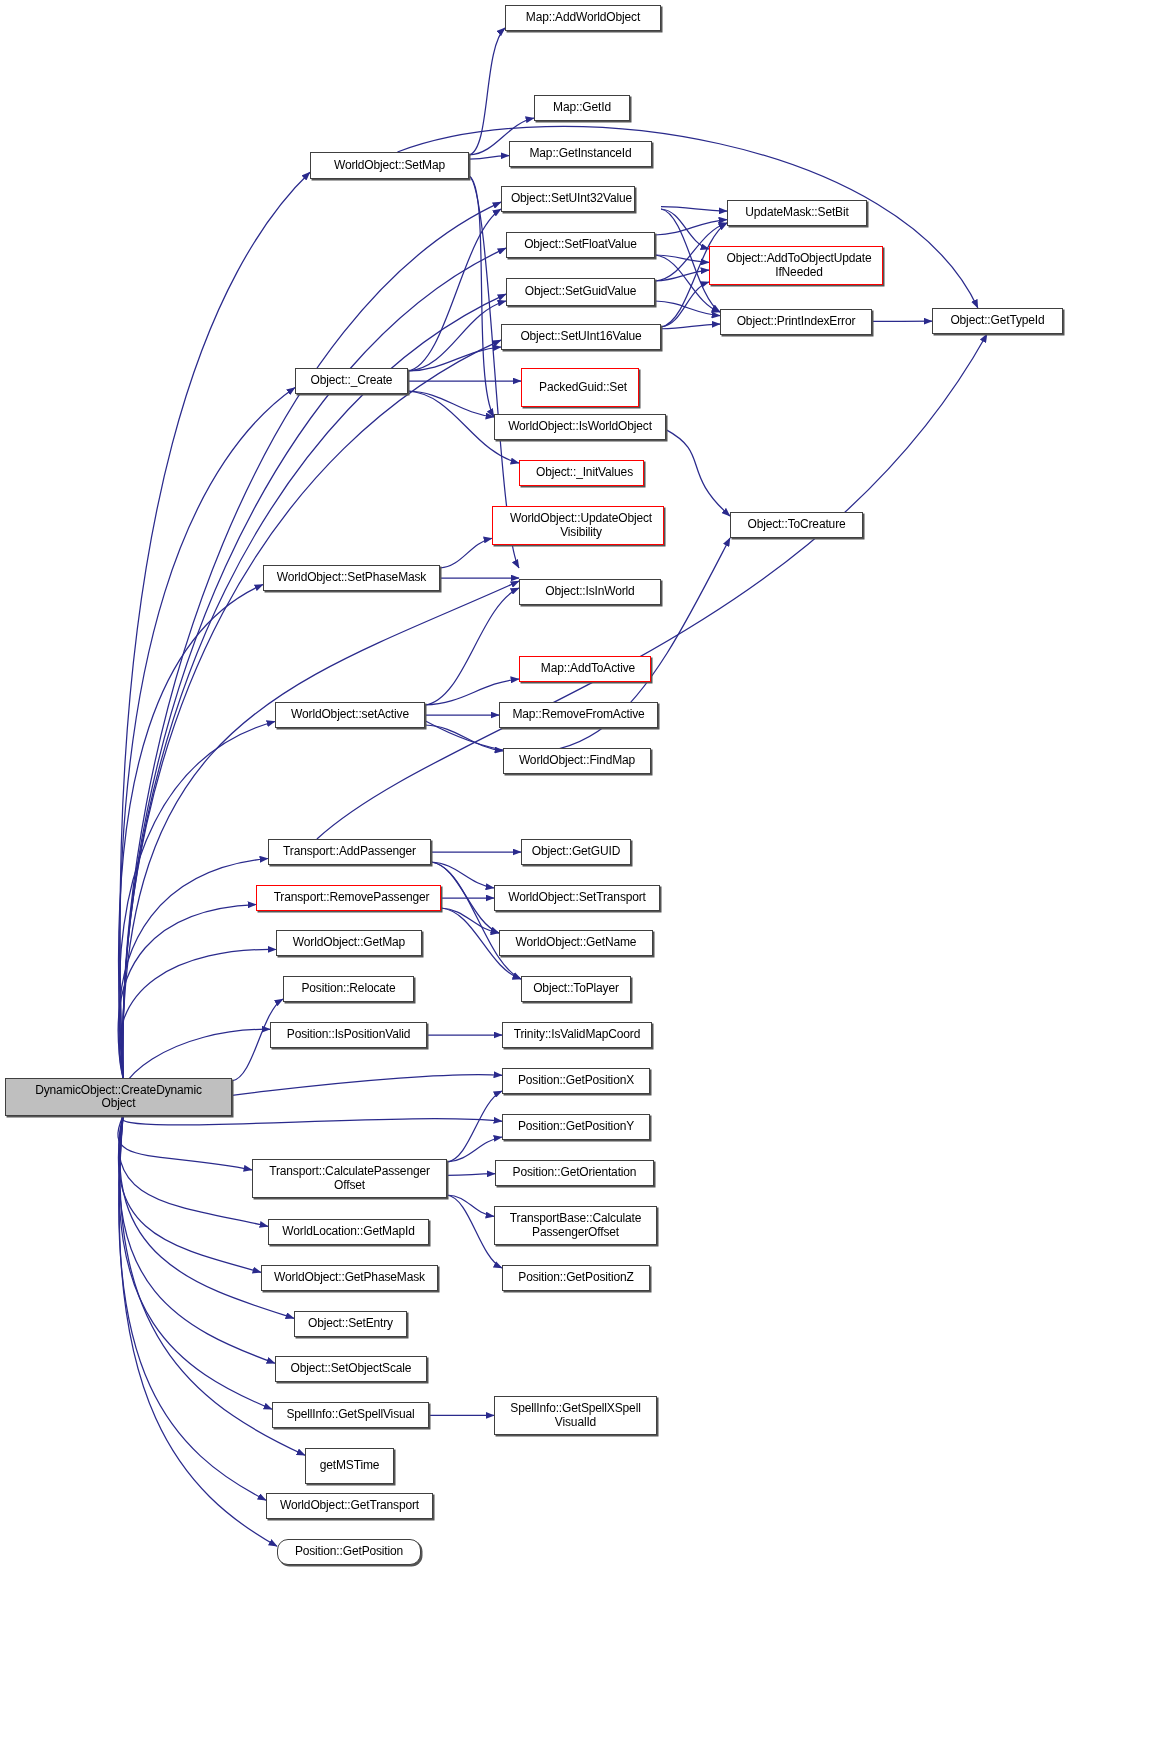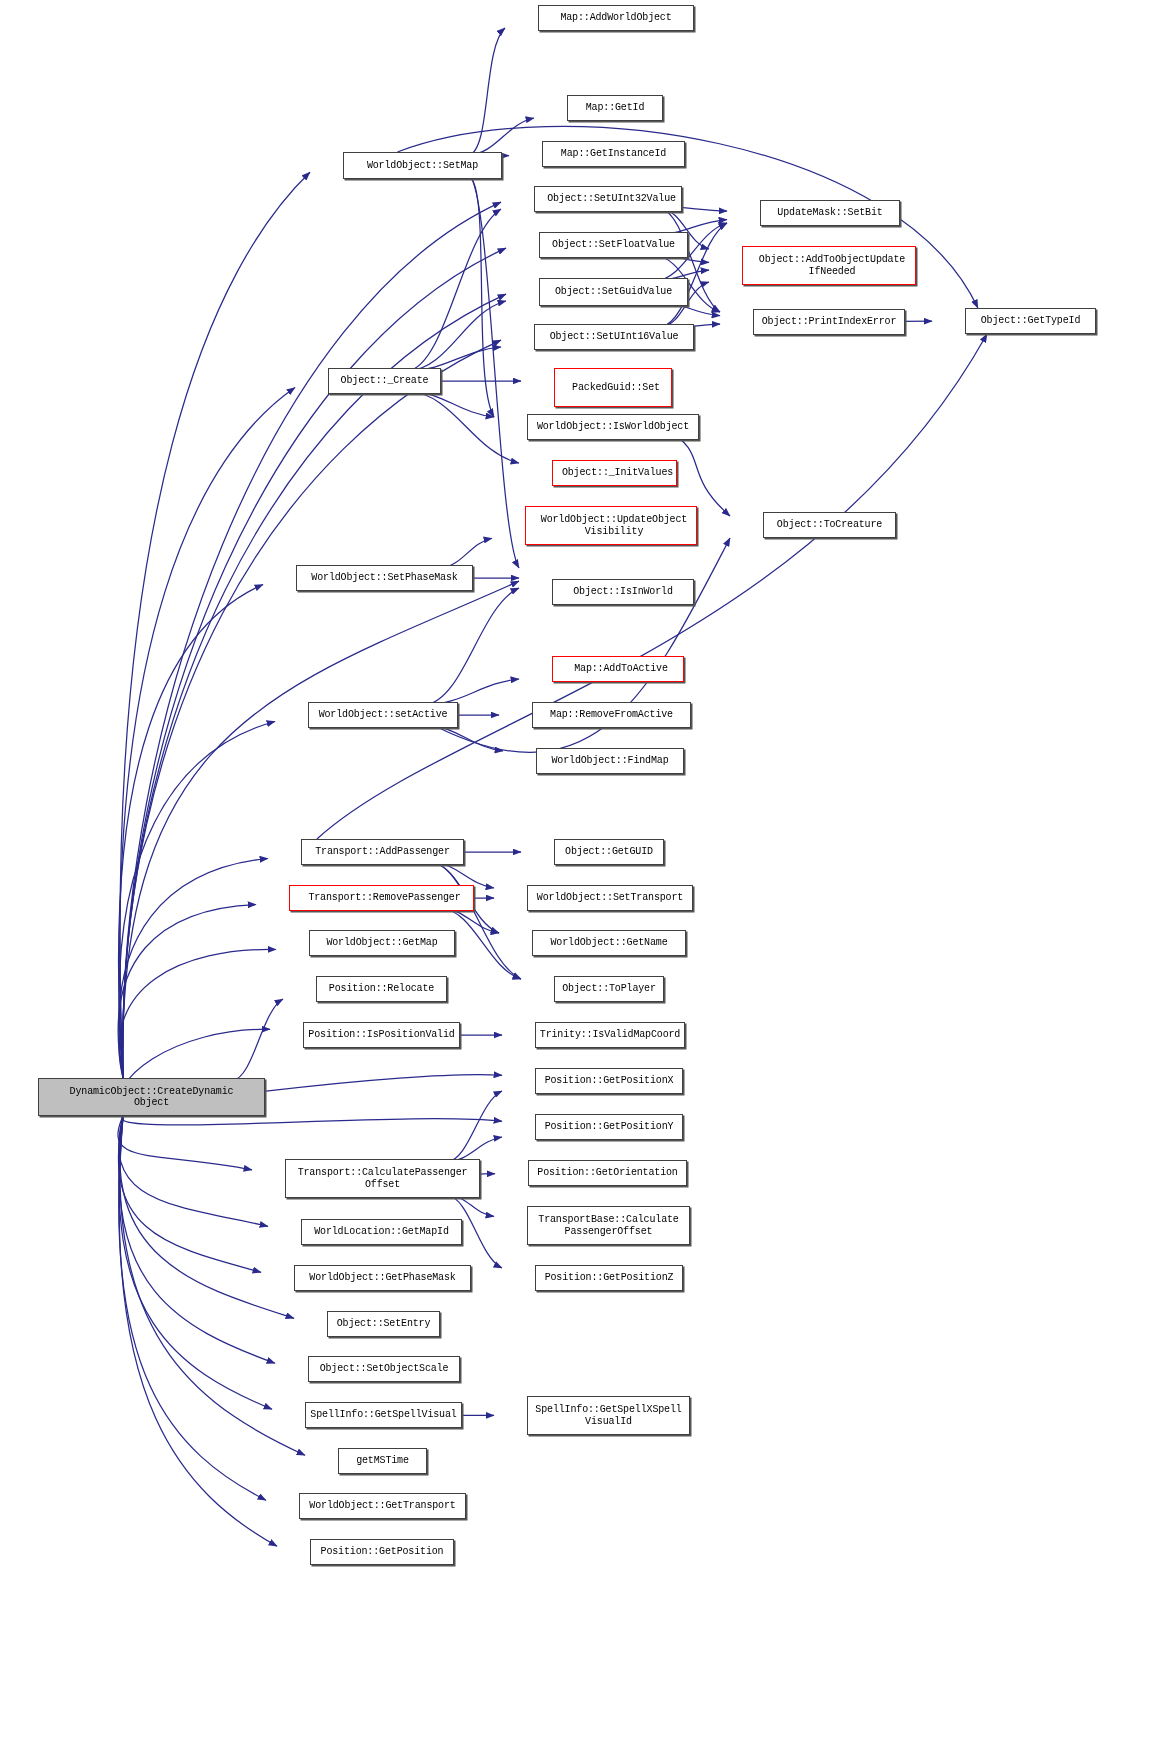--- a/index.html
+++ b/index.html
@@ -1,22 +1,22 @@
 <!DOCTYPE html>
 <html><head>
 <meta charset="utf-8">
 <style>
   html,body{margin:0;padding:0;background:#ffffff;}
   body{font-family:"Liberation Sans",sans-serif;}
   #canvas{position:relative;width:1168px;height:1741px;background:#fff;overflow:hidden;}
   svg.edges{position:absolute;left:0;top:0;width:1168px;height:1741px;}
   .node{position:absolute;box-sizing:border-box;display:flex;align-items:center;justify-content:center;
         text-align:center;line-height:1.12;background:#ffffff;border:1px solid #404040;
-        font-family:Liberation Mono, monospace;font-size:10px;color:#000;
-        letter-spacing:-0.15px;white-space:pre-line;padding:0 3px;margin-left:33px;}
+        font-family:Liberation Sans, sans-serif;font-size:12px;color:#000;
+        letter-spacing:-0.15px;white-space:pre-line;padding:0 3px;}
   .node.root{background:#bfbfbf;border:1px solid #404040;}
   .node.hot{border:1px solid #ff0000;padding-left:9px;}
   .node.shadow{box-shadow:1.5px 1.5px 0 0 #555;}
 </style>
 </head>
 <body>
 
 <div id="canvas">
   <svg class="edges" id="edge-layer" viewBox="0 0 1168 1741" xmlns="http://www.w3.org/2000/svg">
     <defs>
@@ -100,21 +100,21 @@
         <path d="M429,1415.275 C456.3,1415.281615 466.7,1415.408245 494,1415.4325000000001" fill="none" stroke="#2a2a8c" stroke-width="1.25" marker-end="url(#ah)"></path>
       </g>
   </svg>
   <div id="node-layer">
       <div class="node shadow root" style="left: 5px; top: 1078px; width: 227px; height: 38px;">DynamicObject::CreateDynamic
 Object</div>
       <div class="node shadow" style="left: 310px; top: 152px; width: 159px; height: 27px;">WorldObject::SetMap</div>
       <div class="node shadow" style="left: 505px; top: 5px; width: 156px; height: 26px;">Map::AddWorldObject</div>
       <div class="node shadow" style="left: 534px; top: 95px; width: 96px; height: 26px;">Map::GetId</div>
       <div class="node shadow" style="left: 509px; top: 141px; width: 143px; height: 26px;">Map::GetInstanceId</div>
-      <div class="node shadow" style="left: 501px; top: 186px; width: 148px; height: 26px; padding-left: 10px;">Object::SetUInt32Value</div>
+      <div class="node shadow" style="left: 501px; top: 186px; width: 134px; height: 26px; padding-left: 10px;">Object::SetUInt32Value</div>
       <div class="node shadow" style="left: 506px; top: 232px; width: 149px; height: 26px;">Object::SetFloatValue</div>
       <div class="node shadow" style="left: 506px; top: 278px; width: 149px; height: 28px;">Object::SetGuidValue</div>
       <div class="node shadow" style="left: 501px; top: 324px; width: 160px; height: 26px;">Object::SetUInt16Value</div>
       <div class="node shadow" style="left: 295px; top: 368px; width: 113px; height: 26px;">Object::_Create</div>
       <div class="node shadow hot" style="left: 521px; top: 368px; width: 118px; height: 39px;">PackedGuid::Set</div>
       <div class="node shadow" style="left: 494px; top: 414px; width: 172px; height: 26px;">WorldObject::IsWorldObject</div>
       <div class="node shadow hot" style="left: 519px; top: 460px; width: 125px; height: 26px;">Object::_InitValues</div>
       <div class="node shadow hot" style="left: 492px; top: 506px; width: 172px; height: 39px;">WorldObject::UpdateObject
 Visibility</div>
       <div class="node shadow" style="left: 263px; top: 565px; width: 177px; height: 26px;">WorldObject::SetPhaseMask</div>
@@ -147,17 +147,17 @@
       <div class="node shadow" style="left: 494px; top: 1206px; width: 163px; height: 39px;">TransportBase::Calculate
 PassengerOffset</div>
       <div class="node shadow" style="left: 268px; top: 1219px; width: 161px; height: 26px;">WorldLocation::GetMapId</div>
       <div class="node shadow" style="left: 502px; top: 1265px; width: 148px; height: 26px;">Position::GetPositionZ</div>
       <div class="node shadow" style="left: 261px; top: 1265px; width: 177px; height: 26px;">WorldObject::GetPhaseMask</div>
       <div class="node shadow" style="left: 294px; top: 1311px; width: 113px; height: 26px;">Object::SetEntry</div>
       <div class="node shadow" style="left: 275px; top: 1356px; width: 152px; height: 26px;">Object::SetObjectScale</div>
       <div class="node shadow" style="left: 272px; top: 1402px; width: 157px; height: 26px;">SpellInfo::GetSpellVisual</div>
       <div class="node shadow" style="left: 494px; top: 1396px; width: 163px; height: 39px;">SpellInfo::GetSpellXSpell
 VisualId</div>
-      <div class="node shadow" style="left: 305px; top: 1448px; width: 89px; height: 26px;">getMSTime</div>
+      <div class="node shadow" style="left: 305px; top: 1448px; width: 89px; height: 36px;">getMSTime</div>
       <div class="node shadow" style="left: 266px; top: 1493px; width: 167px; height: 26px;">WorldObject::GetTransport</div>
-      <div class="node shadow" style="left: 277px; top: 1539px; width: 144px; height: 26px;">Position::GetPosition</div>
+      <div class="node shadow" style="left: 277px; top: 1539px; width: 144px; height: 26px; border-radius: 11px;">Position::GetPosition</div>
     </div>
 </div>
 
 </body></html>

